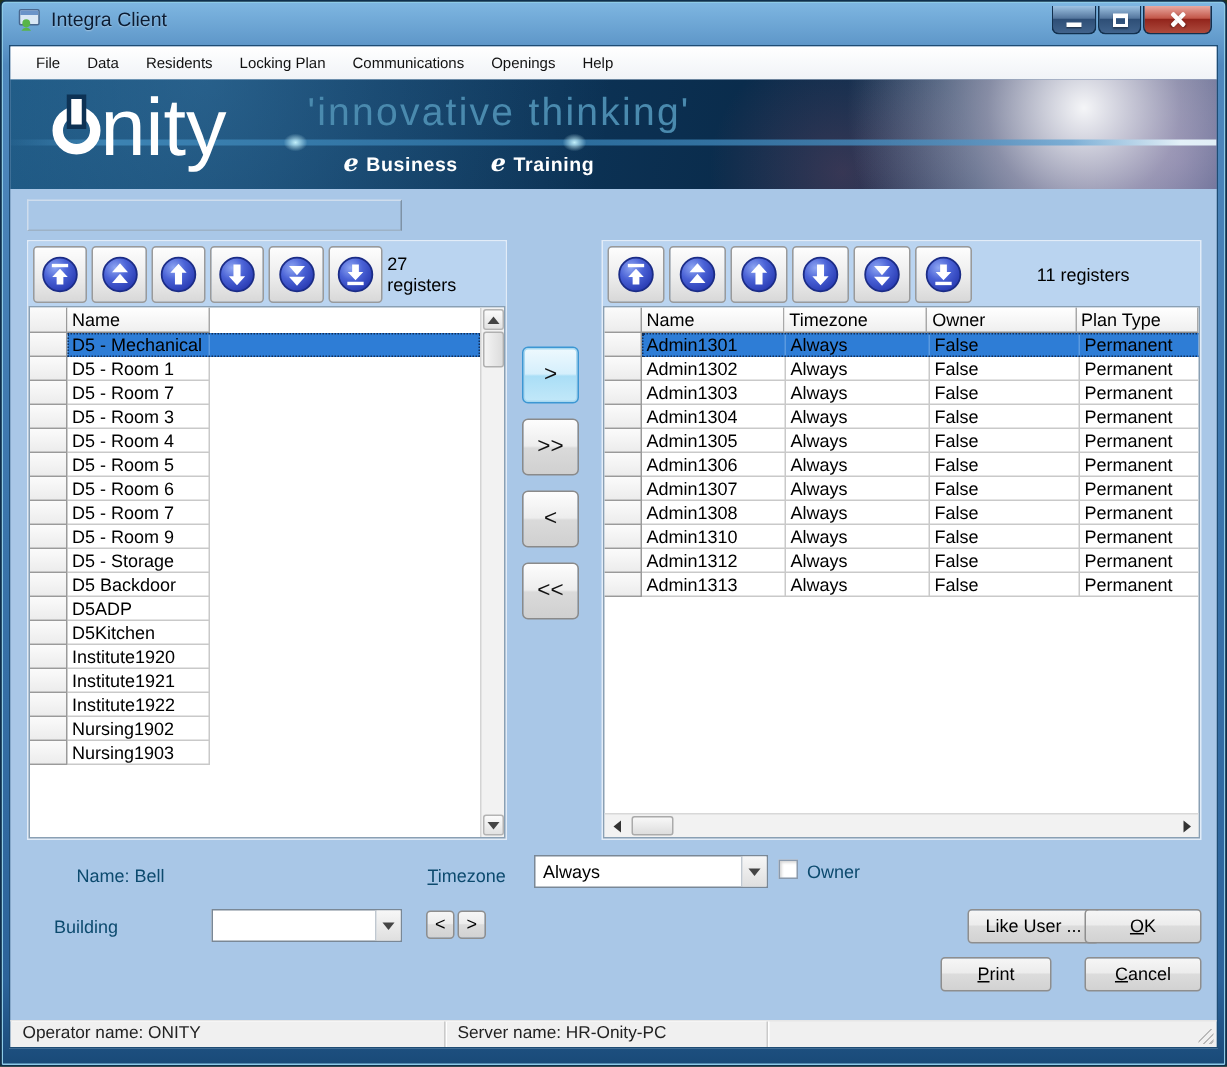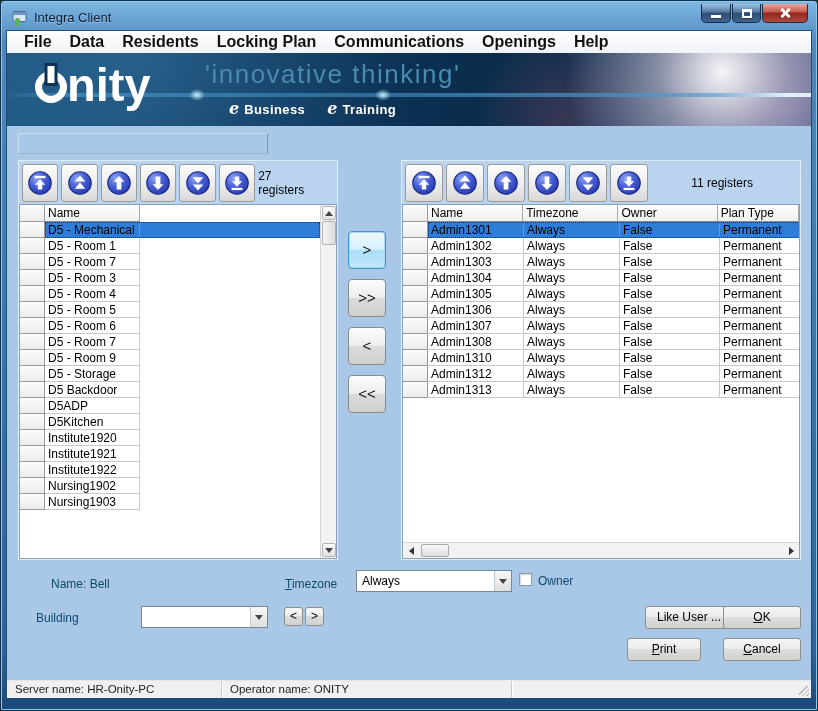--- a/index.html
+++ b/index.html
@@ -3,57 +3,57 @@
 <meta charset="utf-8">
 <style>
   * { box-sizing: border-box; }
   html,body { margin:0; padding:0; background:#22331f; font-family:"Liberation Sans","DejaVu Sans",sans-serif; }
   .stage { width:818px; height:711px; position:relative; }
 
   
   .window { position:absolute; inset:0; border:1px solid #0f2f4c; border-radius:4px 4px 2px 2px;
     background:linear-gradient(180deg,#7fb7e2 0%,#4f88bd 6%,#3a74ab 50%,#2c639a 92%,#194a78 100%);
     padding:4px 5px 10px 5px; box-shadow:inset 0 0 0 1px #8ecbe8; }
-  .titlebar { height:25px; display:flex; align-items:center; padding:0 2px; position:relative; }
+  .titlebar { height:25px; display:flex; align-items:flex-start; padding:0 2px; position:relative; }
   .app-icon { width:17px; height:16px; margin:0 5px 0 4px; flex:0 0 auto; }
   .title-text { font-size:13px; color:#0b1c33; text-shadow:0 1px 1px rgba(255,255,255,.4); }
   .win-controls { position:absolute; right:4px; top:-1px; display:flex; }
   .win-btn { height:19px; border:1px solid #12304e; border-top:none; border-radius:0 0 5px 5px;
     background:linear-gradient(180deg,#9dc2e2 0%,#55779e 45%,#2e4f77 50%,#41638c 100%);
     display:flex; align-items:center; justify-content:center; margin-left:1px; }
   .win-btn.min { width:30px; } .win-btn.max { width:29px; }
   .win-btn.close { width:46px; background:linear-gradient(180deg,#e9a9a1 0%,#c3574a 45%,#93251c 50%,#ad4a3d 100%); }
   .g-min { width:10px; height:3px; background:#fff; margin-top:7px; box-shadow:0 1px 0 rgba(0,0,0,.35); }
   .g-max { width:10px; height:9px; border:2px solid #fff; border-top-width:3px; box-shadow:0 1px 1px rgba(0,0,0,.35); }
   .g-close { position:relative; width:12px; height:12px; }
   .g-close::before,.g-close::after { content:''; position:absolute; left:5px; top:0; width:3px; height:12px; background:#fff; border-radius:1px; box-shadow:0 1px 1px rgba(0,0,0,.35); }
   .g-close::before { transform:rotate(45deg); } .g-close::after { transform:rotate(-45deg); }
 
   .inner { height:669px; border:1px solid #1e4c74; display:flex; flex-direction:column; background:#a9c7e7; }
 
   
   .menubar { height:22px; background:linear-gradient(#ffffff,#f0f3f7); display:flex; align-items:center; padding-left:8px; flex:0 0 auto; }
-  .menu-item { font-size:16px; color:#111; padding:3px 9px;font-weight:bold; }
+  .menu-item { font-size:10px; color:#111; padding:3px 9px; }
 
   
   .banner { height:73px; position:relative; overflow:hidden; flex:0 0 auto;
     background:
       radial-gradient(circle at 16% 0%, rgba(90,160,210,.30), rgba(90,160,210,0) 40%),
       radial-gradient(circle at 89% 26%, rgba(255,255,255,.95), rgba(255,240,245,.45) 9%, rgba(255,255,255,0) 22%),
       radial-gradient(circle at 97% 75%, rgba(175,130,210,.40), rgba(175,130,210,0) 28%),
       radial-gradient(circle at 69% 85%, rgba(215,90,110,.22), rgba(215,90,110,0) 16%),
       linear-gradient(100deg,#17507a 0%,#0e3a60 30%,#0a2c4c 60%,#0c3152 100%); }
   .banner-line { position:absolute; top:40px; left:0; right:0; height:4px; opacity:.95;
     background:linear-gradient(90deg, rgba(62,133,181,.1) 0%, #3e85b5 8%, #2d6f9f 45%, rgba(90,160,210,.75) 88%, rgba(235,250,255,.95) 97%); }
   .flare { position:absolute; width:16px; height:12px; border-radius:50%;
     background:radial-gradient(rgba(200,245,255,.95), rgba(200,245,255,0) 70%); }
   .logo { position:absolute; left:28px; top:6px; display:flex; align-items:flex-start; }
   .power-icon { width:32px; height:32px; border:7px solid #fff; border-radius:50%; position:relative; margin-top:12px; }
   .power-icon::after { content:''; position:absolute; left:50%; transform:translateX(-50%); top:-12px; width:7px; height:17px; background:#fff; box-shadow:0 0 0 3px #0d3254; }
-  .logo-text { color:#fff; font-size:47px; font-weight:bold; line-height:52px; letter-spacing:0px; }
+  .logo-text { color:#fff; font-size:54px; font-weight:normal; line-height:52px; letter-spacing:0px; }
   .tagline { position:absolute; left:198px; top:6px; font-size:26px; color:#4a8aae; letter-spacing:1.5px; }
   .sub-brands { position:absolute; left:222px; top:46px; display:flex; gap:22px; align-items:baseline; }
   .sub-brand { color:#fff; }
   .script-e { font-family:"DejaVu Serif",serif; font-style:italic; font-weight:bold; font-size:16px; margin-right:5px; }
   .sub-label { font-size:13px; font-weight:bold; letter-spacing:.4px; }
 
   
   .client { flex:1 1 auto; position:relative; background:#a9c7e7; }
   .topbox { position:absolute; left:11px; top:7px; width:250px; height:21px; background:#a9c7e7;
     border:1px solid #cfdded; border-right-color:#7e92a6; border-bottom-color:#9db2c6; }
@@ -605,21 +605,21 @@
       <button class="btn small" style="left:298px;top:481px;">&gt;</button>
 
       <button class="btn dlg" style="left:638px;top:480px;width:88px;">Like User ...</button>
       <button class="btn dlg mn" style="left:716px;top:480px;width:78px;">OK</button>
       <button class="btn dlg mn" style="left:620px;top:512px;width:74px;">Print</button>
       <button class="btn dlg mn" style="left:716px;top:512px;width:78px;">Cancel</button>
 
     </div>
 
     <div class="statusbar">
+      <div class="spanel p2">Operator name: ONITY</div>
       <div class="spanel p1">Server name: HR-Onity-PC</div>
-      <div class="spanel p2">Operator name: ONITY</div>
       <div class="spanel fill"></div>
       <div class="grip"></div>
     </div>
 
   </div>
 </div>
 </div>
 
 </body></html>

